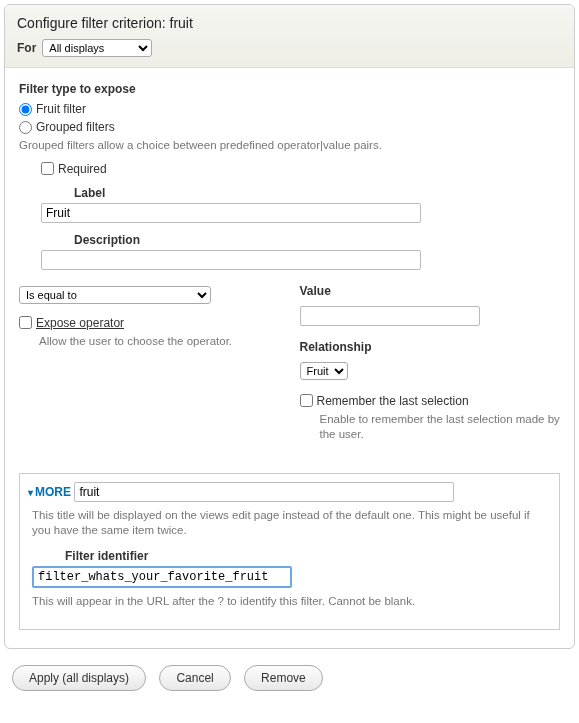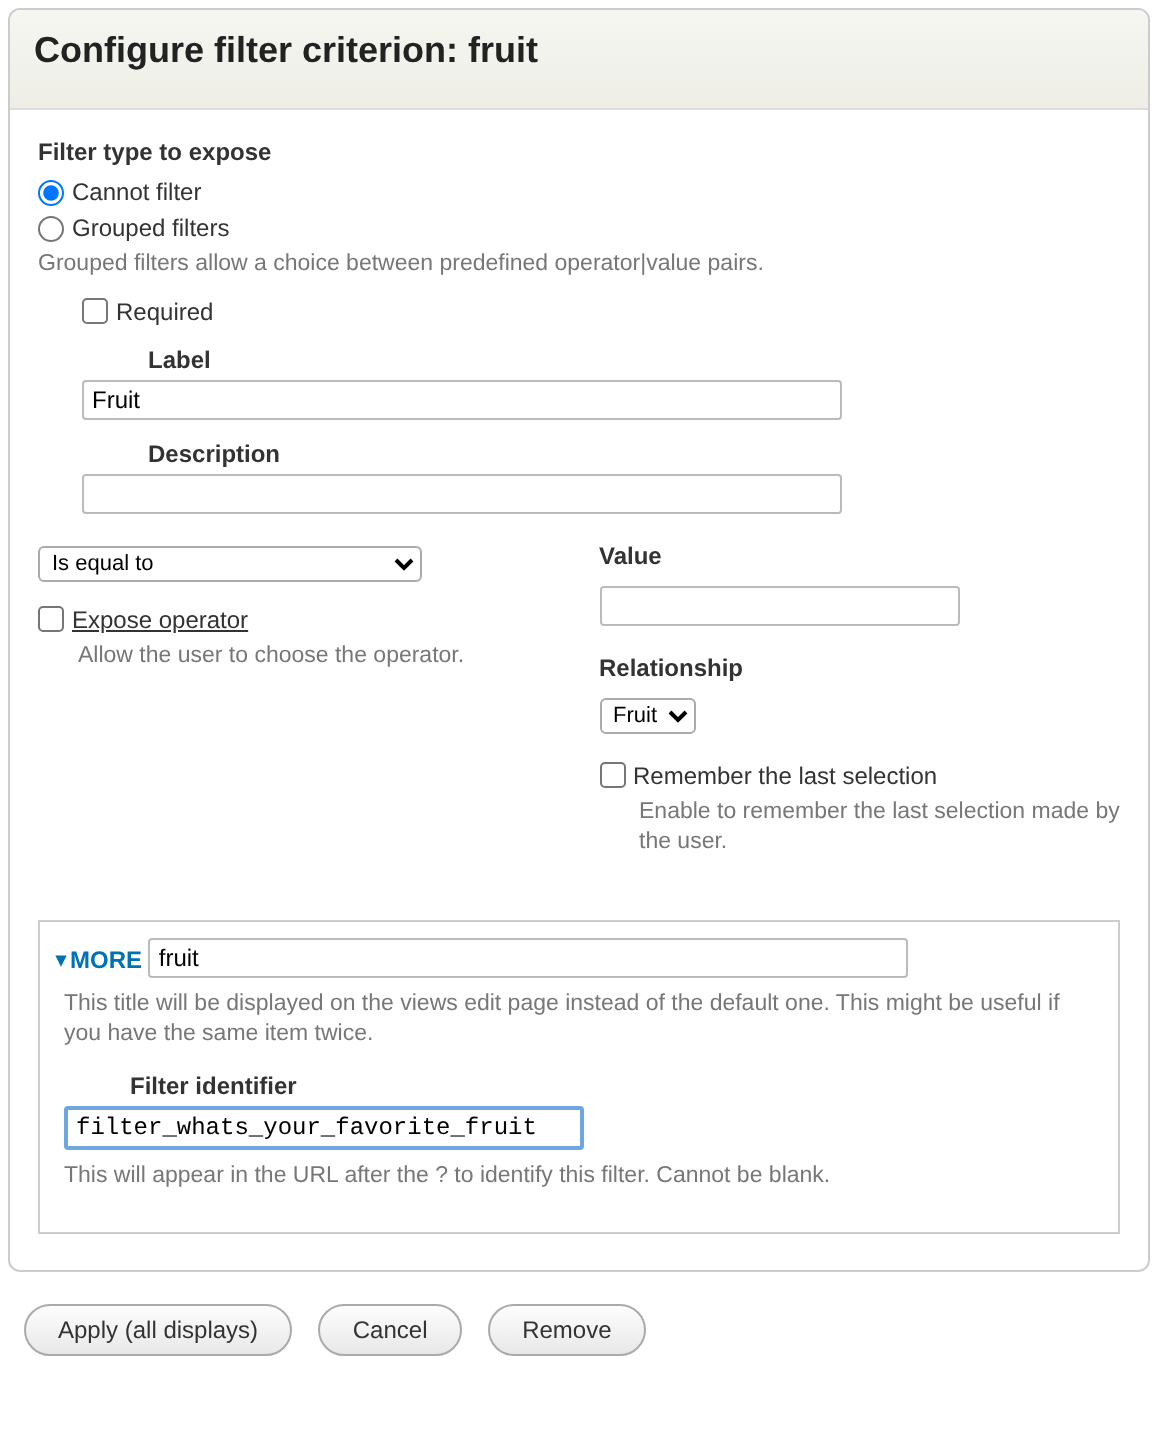--- a/index.html
+++ b/index.html
@@ -15,22 +15,22 @@
     border-radius: 6px;
     overflow: hidden;
     margin: 4px;
   }
   .header {
     background: linear-gradient(#f6f6f2, #eeeee6);
     border-bottom: 1px solid #ddd;
     padding: 10px 12px 10px 12px;
   }
   .header h2 {
-    font-size: 18px;
-    font-weight: bold;
+    font-size: 14px;
+    font-weight: normal;
     margin-bottom: 8px;
     color: #222;
   }
   .for-row {
     display: flex;
     align-items: center;
     gap: 6px;
   }
   .for-row label {
     font-weight: bold;
@@ -131,29 +131,35 @@
     margin-right: 10px;
   }
 </style>
 </head>
 <body>
 
 <div class="dialog">
 
   <div class="header">
     <h2>Configure filter criterion: fruit</h2>
+    <div class="for-row">
+      <label>For</label>
+      <select style="width:110px;">
+        <option>All displays</option>
+      </select>
+    </div>
   </div>
 
   <div class="body">
 
     <div class="section-heading">Filter type to expose</div>
 
     <div class="radio-row">
       <input type="radio" name="ft" checked="" style="">
-      <span>Cannot filter</span>
+      <span>Fruit filter</span>
     </div>
     <div class="radio-row">
       <input type="radio" name="ft" style="">
       <span>Grouped filters</span>
     </div>
     <div class="help">Grouped filters allow a choice between predefined operator|value pairs.</div>
 
     <div class="indent">
       <div class="check-row">
         <input type="checkbox" style="">

